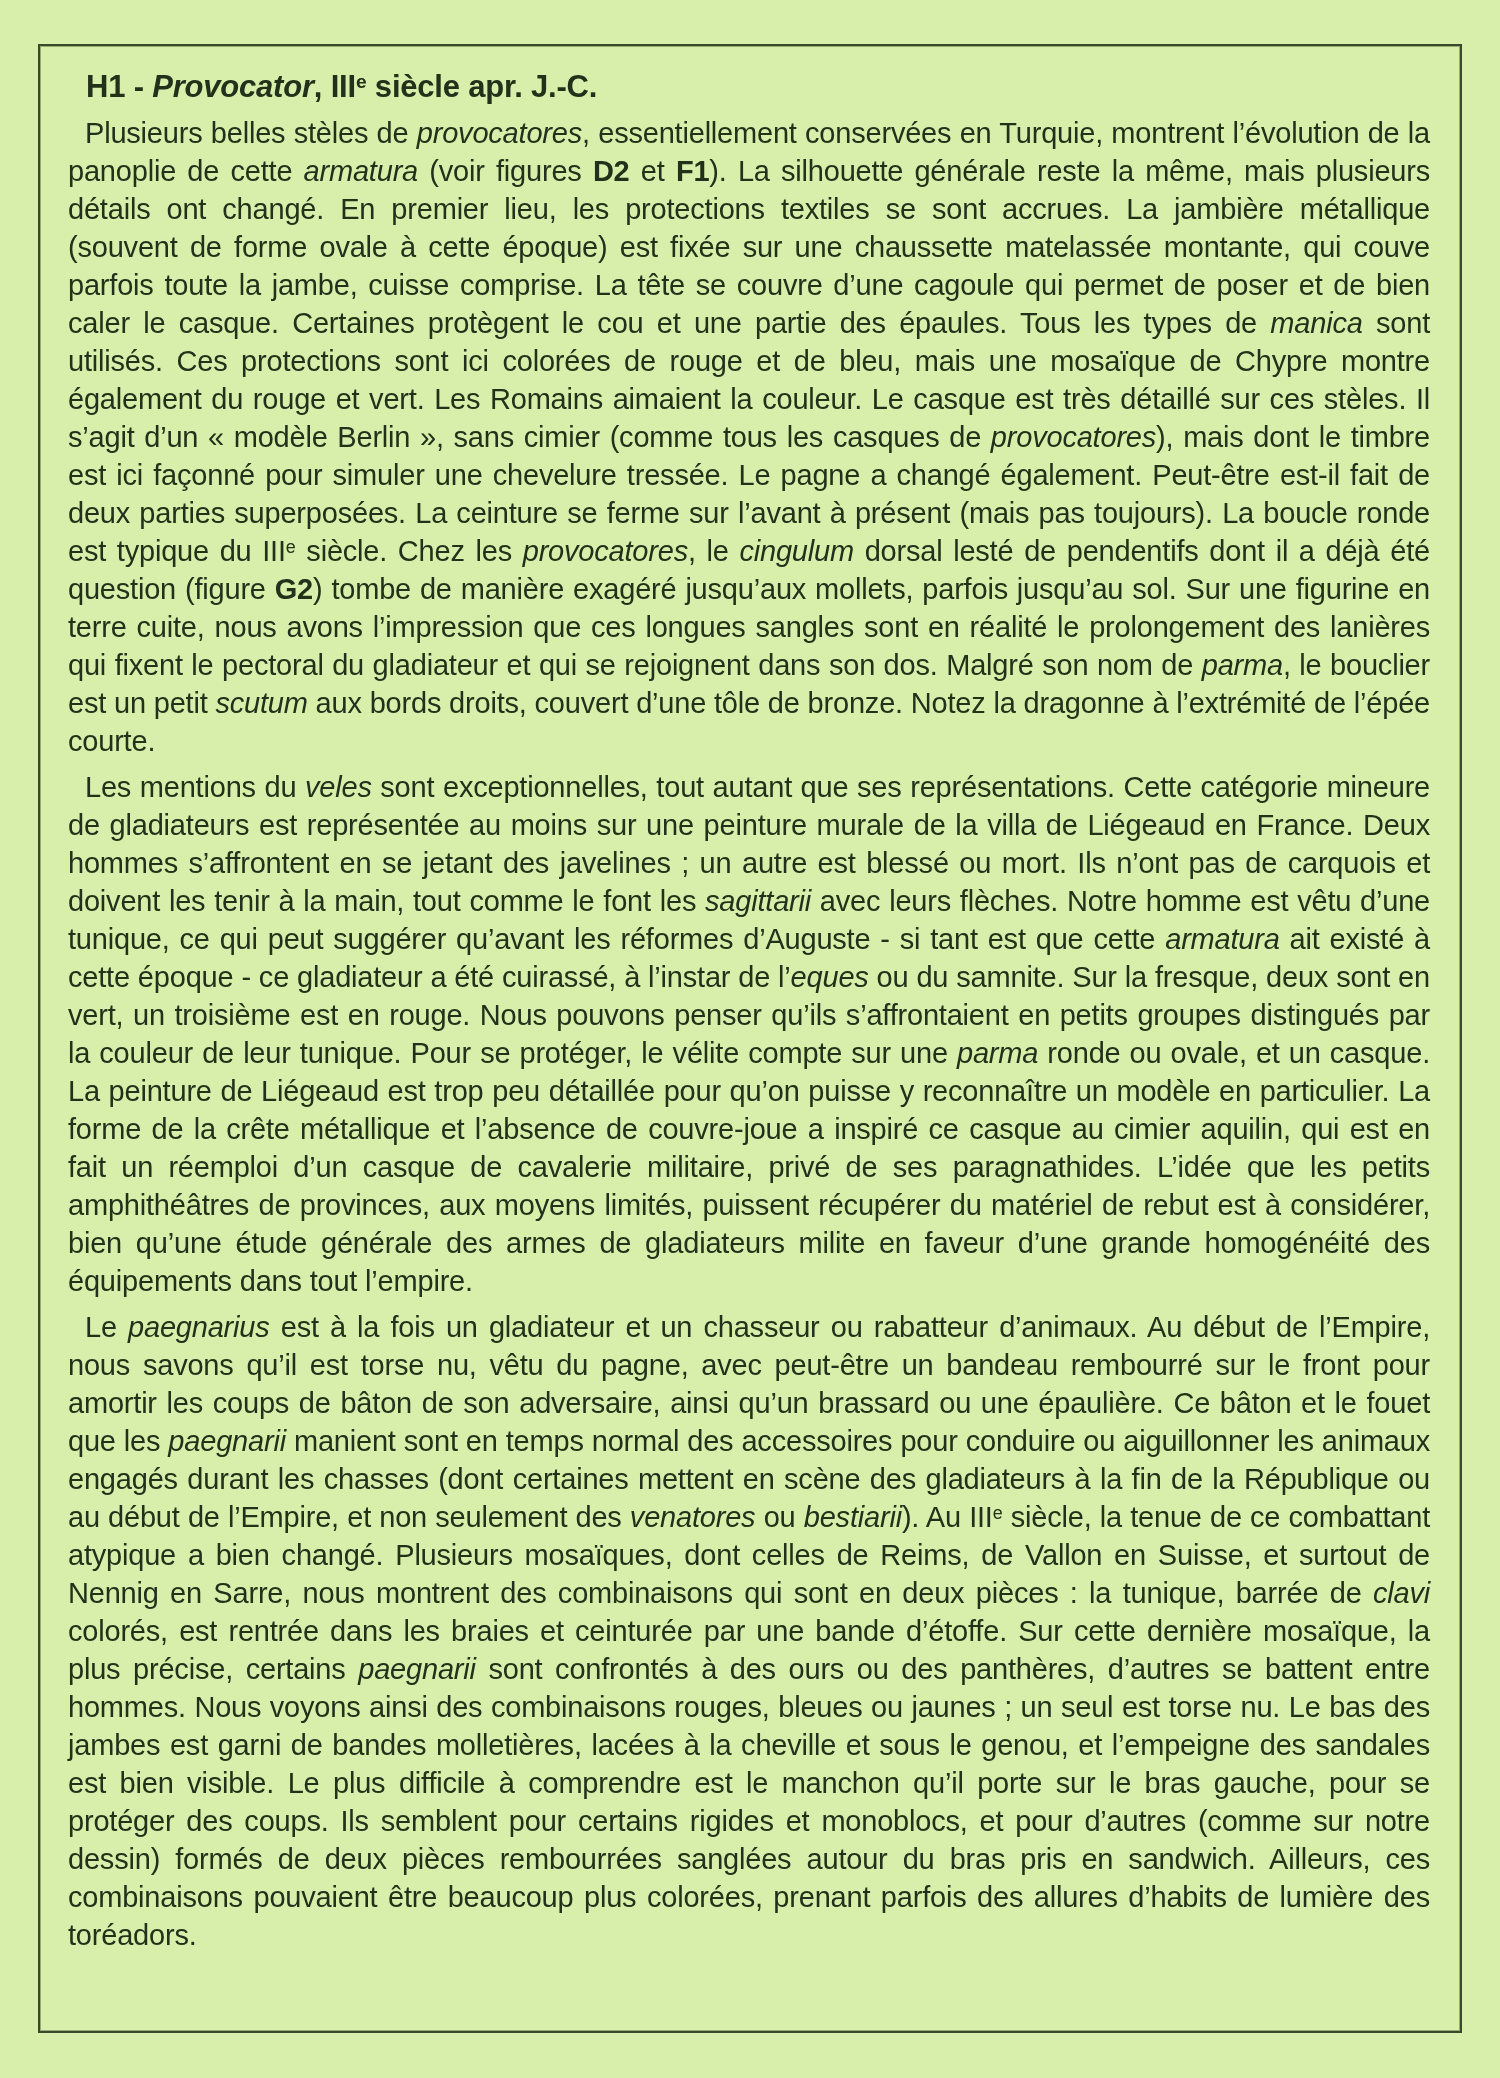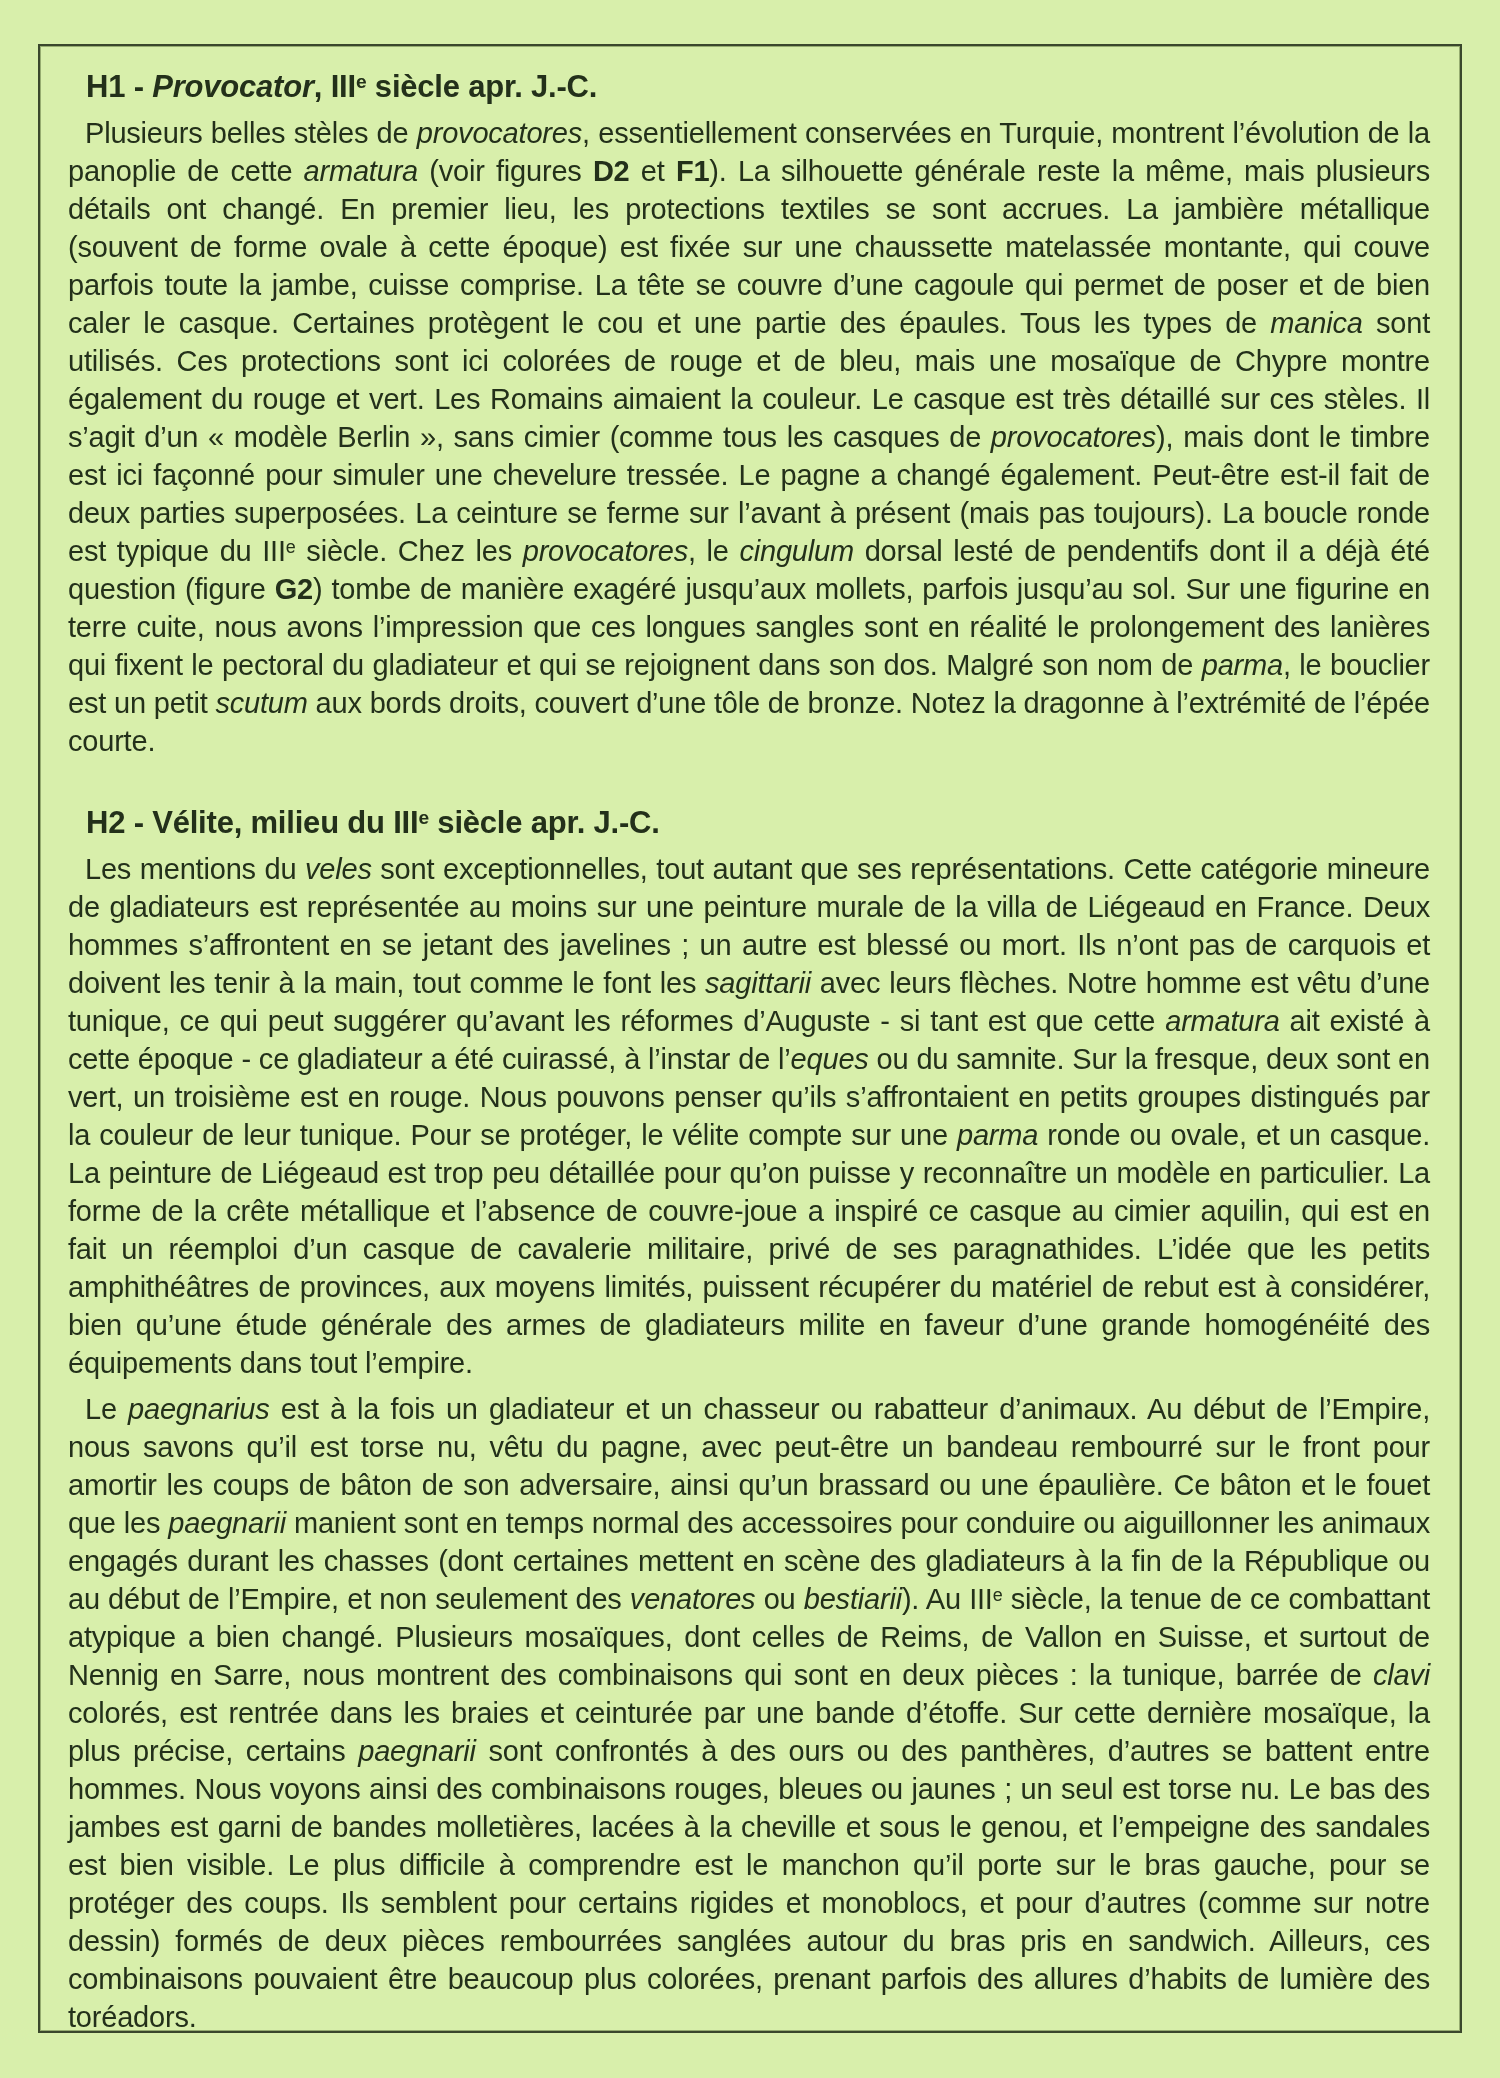--- a/index.html
+++ b/index.html
@@ -62,20 +62,19 @@
 </head>
 <body>
 
 <div class="frame">
   <main class="content">
       <section>
         <h2>H1 - <i>Provocator</i>, III<sup>e</sup> siècle apr. J.-C.</h2>
         <p>Plusieurs belles stèles de <i>provocatores</i>, essentiellement conservées en Turquie, montrent l’évolution de la panoplie de cette <i>armatura</i> (voir figures <b>D2</b> et <b>F1</b>). La silhouette générale reste la même, mais plusieurs détails ont changé. En premier lieu, les protections textiles se sont accrues. La jambière métallique (souvent de forme ovale à cette époque) est fixée sur une chaussette matelassée montante, qui couve parfois toute la jambe, cuisse comprise. La tête se couvre d’une cagoule qui permet de poser et de bien caler le casque. Certaines protègent le cou et une partie des épaules. Tous les types de <i>manica</i> sont utilisés. Ces protections sont ici colorées de rouge et de bleu, mais une mosaïque de Chypre montre également du rouge et vert. Les Romains aimaient la couleur. Le casque est très détaillé sur ces stèles. Il s’agit d’un « modèle Berlin », sans cimier (comme tous les casques de <i>provocatores</i>), mais dont le timbre est ici façonné pour simuler une chevelure tressée. Le pagne a changé également. Peut-être est-il fait de deux parties superposées. La ceinture se ferme sur l’avant à présent (mais pas toujours). La boucle ronde est typique du III<sup>e</sup> siècle. Chez les <i>provocatores</i>, le <i>cingulum</i> dorsal lesté de pendentifs dont il a déjà été question (figure <b>G2</b>) tombe de manière exagéré jusqu’aux mollets, parfois jusqu’au sol. Sur une figurine en terre cuite, nous avons l’impression que ces longues sangles sont en réalité le prolongement des lanières qui fixent le pectoral du gladiateur et qui se rejoignent dans son dos. Malgré son nom de <i>parma</i>, le bouclier est un petit <i>scutum</i> aux bords droits, couvert d’une tôle de bronze. Notez la dragonne à l’extrémité de l’épée courte.</p>
       </section>
       <section>
-        <h2>H2 - Vélite, milieu du III<sup>e</sup> siècle apr. J.-C.</h2>
         <p>Les mentions du <i>veles</i> sont exceptionnelles, tout autant que ses représentations. Cette catégorie mineure de gladiateurs est représentée au moins sur une peinture murale de la villa de Liégeaud en France. Deux hommes s’affrontent en se jetant des javelines ; un autre est blessé ou mort. Ils n’ont pas de carquois et doivent les tenir à la main, tout comme le font les <i>sagittarii</i> avec leurs flèches. Notre homme est vêtu d’une tunique, ce qui peut suggérer qu’avant les réformes d’Auguste - si tant est que cette <i>armatura</i> ait existé à cette époque - ce gladiateur a été cuirassé, à l’instar de l’<i>eques</i> ou du samnite. Sur la fresque, deux sont en vert, un troisième est en rouge. Nous pouvons penser qu’ils s’affrontaient en petits groupes distingués par la couleur de leur tunique. Pour se protéger, le vélite compte sur une <i>parma</i> ronde ou ovale, et un casque. La peinture de Liégeaud est trop peu détaillée pour qu’on puisse y reconnaître un modèle en particulier. La forme de la crête métallique et l’absence de couvre-joue a inspiré ce casque au cimier aquilin, qui est en fait un réemploi d’un casque de cavalerie militaire, privé de ses paragnathides. L’idée que les petits amphithéâtres de provinces, aux moyens limités, puissent récupérer du matériel de rebut est à considérer, bien qu’une étude générale des armes de gladiateurs milite en faveur d’une grande homogénéité des équipements dans tout l’empire.</p>
       </section>
       <section>
         <p>Le <i>paegnarius</i> est à la fois un gladiateur et un chasseur ou rabatteur d’animaux. Au début de l’Empire, nous savons qu’il est torse nu, vêtu du pagne, avec peut-être un bandeau rembourré sur le front pour amortir les coups de bâton de son adversaire, ainsi qu’un brassard ou une épaulière. Ce bâton et le fouet que les <i>paegnarii</i> manient sont en temps normal des accessoires pour conduire ou aiguillonner les animaux engagés durant les chasses (dont certaines mettent en scène des gladiateurs à la fin de la République ou au début de l’Empire, et non seulement des <i>venatores</i> ou <i>bestiarii</i>). Au III<sup>e</sup> siècle, la tenue de ce combattant atypique a bien changé. Plusieurs mosaïques, dont celles de Reims, de Vallon en Suisse, et surtout de Nennig en Sarre, nous montrent des combinaisons qui sont en deux pièces : la tunique, barrée de <i>clavi</i> colorés, est rentrée dans les braies et ceinturée par une bande d’étoffe. Sur cette dernière mosaïque, la plus précise, certains <i>paegnarii</i> sont confrontés à des ours ou des panthères, d’autres se battent entre hommes. Nous voyons ainsi des combinaisons rouges, bleues ou jaunes ; un seul est torse nu. Le bas des jambes est garni de bandes molletières, lacées à la cheville et sous le genou, et l’empeigne des sandales est bien visible. Le plus difficile à comprendre est le manchon qu’il porte sur le bras gauche, pour se protéger des coups. Ils semblent pour certains rigides et monoblocs, et pour d’autres (comme sur notre dessin) formés de deux pièces rembourrées sanglées autour du bras pris en sandwich. Ailleurs, ces combinaisons pouvaient être beaucoup plus colorées, prenant parfois des allures d’habits de lumière des toréadors.</p>
       </section>
     </main>
 </div>
 
 </body></html>

